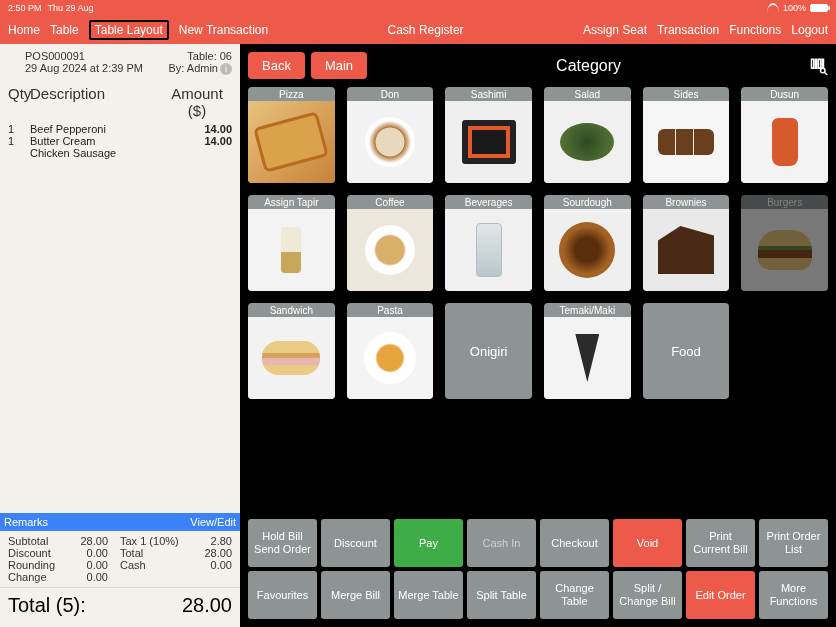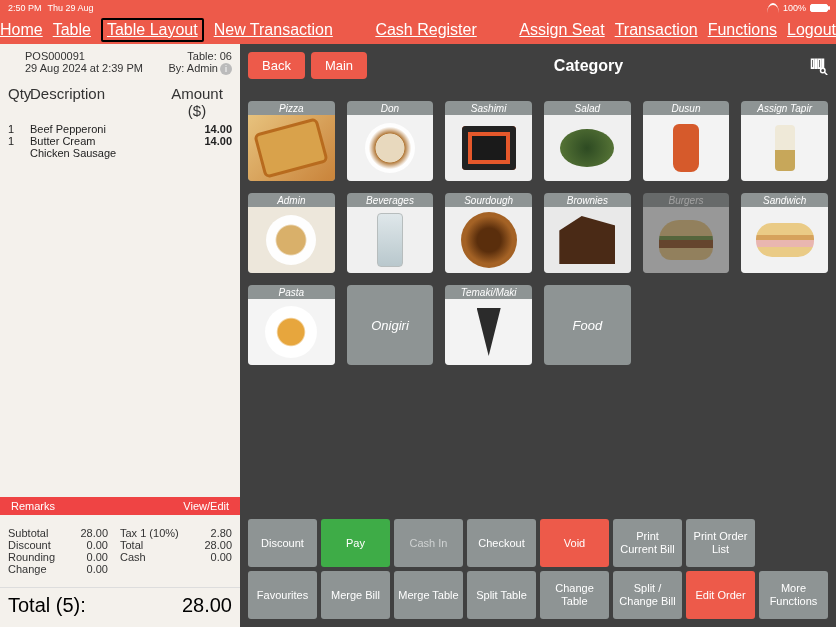--- a/index.html
+++ b/index.html
@@ -1,53 +1,53 @@
 <!DOCTYPE html>
 <html><head>
 <meta charset="utf-8">
 <style>
   * { margin: 0; padding: 0; box-sizing: border-box; font-family: -apple-system, "Helvetica Neue", Arial, sans-serif; }
   html, body { width: 836px; height: 627px; overflow: hidden; background: #1d1d1d; }
   .status-bar { height: 16px; background: #ed5a4a; display: flex; justify-content: space-between; align-items: center; padding: 0 8px; color: #fff; font-size: 9px; text-align: center; }
   .status-left { display:flex; gap:6px; }
   .status-right { display:flex; gap:4px; align-items:center; }
-  .top-nav { height: 28px; background: #ed5a4a; display: flex; align-items: center; padding: 0 0; color:#fff; font-size: 16px; text-decoration: underline; }
+  .top-nav { height: 28px; background: #ed5a4a; display: flex; align-items: center; padding: 0 8px; color:#fff; font-size: 12px; }
   .nav-left { display:flex; gap:10px; align-items:center; }
   .nav-center { flex:1; text-align:center; font-weight:500; }
   .nav-right { display:flex; gap:10px; }
   .nav-item { cursor:pointer; }
   .nav-highlight { border:2px solid #000; padding:1px 4px; border-radius:2px; }
   .main { display:flex; height: calc(627px - 44px); }
   
   .receipt { width: 240px; background: #f4f1ec; display:flex; flex-direction:column; }
   .rcpt-head { padding:6px 8px 4px; font-size:11px; color:#333; }
   .rcpt-head .row { display:flex; justify-content:space-between;margin-left:17px; }
   .rcpt-head .info { display:inline-flex; align-items:center; justify-content:center; width:12px; height:12px; border-radius:50%; background:#bbb; color:#fff; font-size:9px; margin-left:2px; }
   .rcpt-cols { display:flex; padding:6px 8px 2px; font-size:15px; color:#333; border-bottom:0; }
   .rcpt-cols .c1{width:22px} .rcpt-cols .c2{flex:1} .rcpt-cols .c3{width:70px; text-align:center}
   .rcpt-items { flex:1; padding:2px 8px; font-size:11px; color:#222; overflow:hidden; }
   .rcpt-item { display:flex; }
   .rcpt-item .c1{width:22px} .rcpt-item .c2{flex:1} .rcpt-item .c3{width:50px; text-align:right; font-weight:600}
-  .remarks-bar { background:#ef4444; color:#fff; font-size:11px; padding:3px 11px; display:flex; justify-content:space-between; }
-  .totals { padding:12px 8px; font-size:11px; color:#333; }
+  .remarks-bar { background:#3b82f6; color:#fff; font-size:11px; padding:3px 4px; display:flex; justify-content:space-between; }
+  .totals { padding:4px 8px; font-size:11px; color:#333; }
   .totals .trow { display:flex; }
   .totals .trow span { flex:1; }
   .totals .trow span:nth-child(2){text-align:right; padding-right:12px; flex:0 0 44px}
   .totals .trow span:nth-child(3){flex:1}
   .totals .trow span:nth-child(4){text-align:right; flex:0 0 44px}
   .grand { padding:6px 8px 10px; display:flex; justify-content:space-between; font-size:20px; font-weight:500; border-top:1px solid #ddd; }
   
-  .panel { flex:1; background:#404040; display:flex; flex-direction:column; padding:8px; gap:22px; }
+  .panel { flex:1; background:#000000; display:flex; flex-direction:column; padding:8px; gap:8px; }
   .panel-top { display:flex; align-items:center; gap:6px; }
   .btn-red { background:#ed5a4a; color:#fff; border-radius:4px; padding:6px 14px; font-size:13px; }
-  .cat-title { flex:1; text-align:center; color:#fff; font-size:16px;font-weight:bold; }
+  .cat-title { flex:1; text-align:center; color:#fff; font-size:16px; }
   .barcode { width:18px; height:18px; display:flex; flex-direction:column; color:#fff; position:relative;}
   .barcode svg{width:18px;height:18px; stroke:#fff;}
   .grid { display:grid; grid-template-columns: repeat(6, 1fr); gap:12px; align-content:start; flex:1; overflow:hidden; }
-  .tile { background:#8e9494; border-radius:4px; height:80px; display:flex; flex-direction:column; overflow:hidden;font-style:italic; }
+  .tile { background:#8e9494; border-radius:4px; height:96px; display:flex; flex-direction:column; overflow:hidden; }
   .tile.faded{ opacity:.5 }
   .tile-label { text-align:center; color:#fff; font-size:10px; padding:2px 2px 1px; height:14px; white-space:nowrap; overflow:hidden; }
   .tile-img { flex:1; background:#eee; display:flex; align-items:center; justify-content:center; }
   .tile.noimg { align-items:center; justify-content:center; }
   .tile .txt { color:#fff; font-size:13px; }
   
   .ph { width:100%; height:100%; display:flex; align-items:center; justify-content:center; }
   .pizza{background:linear-gradient(135deg,#e7c27d,#c9833a);} 
   .pizza::after{content:"";width:60px;height:40px;background:#d9a24b;border-radius:6px;transform:rotate(-15deg);border:3px solid #b86b1e;}
   .don{background:#f2f2f2;} .don::after{content:"";width:50px;height:50px;border-radius:50%;background:radial-gradient(circle,#e8d9be 40%,#b37b3c 42%,#fefefe 60%);}
@@ -212,33 +212,39 @@
             <div class="ph sashimi"></div>
           </div>
         </div>
         <div class="tile">
           <div class="tile-label">Salad</div>
           <div class="tile-img">
             <div class="ph salad"></div>
           </div>
         </div>
         <div class="tile">
+          <div class="tile-label">Sides</div>
+          <div class="tile-img">
+            <div class="ph sides"></div>
+          </div>
+        </div>
+        <div class="tile">
           <div class="tile-label">Dusun</div>
           <div class="tile-img">
             <div class="ph dusun"></div>
           </div>
         </div>
         <div class="tile">
           <div class="tile-label">Assign Tapir</div>
           <div class="tile-img">
             <div class="ph tapir"></div>
           </div>
         </div>
         <div class="tile">
-          <div class="tile-label">Admin</div>
+          <div class="tile-label">Coffee</div>
           <div class="tile-img">
             <div class="ph coffee"></div>
           </div>
         </div>
         <div class="tile">
           <div class="tile-label">Beverages</div>
           <div class="tile-img">
             <div class="ph bev"></div>
           </div>
         </div>
@@ -280,20 +286,21 @@
           <div class="tile-img">
             <div class="ph temaki"></div>
           </div>
         </div>
         <div class="tile noimg">
           <span class="txt">Food</span>
         </div>
       </div>
     <div class="btn-rows">
       <div class="btn-row" id="fn1">
+          <div class="fn">Hold Bill<br>Send Order</div>
           <div class="fn">Discount</div>
           <div class="fn green">Pay</div>
           <div class="fn dim">Cash In</div>
           <div class="fn">Checkout</div>
           <div class="fn red">Void</div>
           <div class="fn">Print<br>Current Bill</div>
           <div class="fn">Print Order<br>List</div>
         </div>
       <div class="btn-row" id="fn2">
           <div class="fn">Favourites</div>

